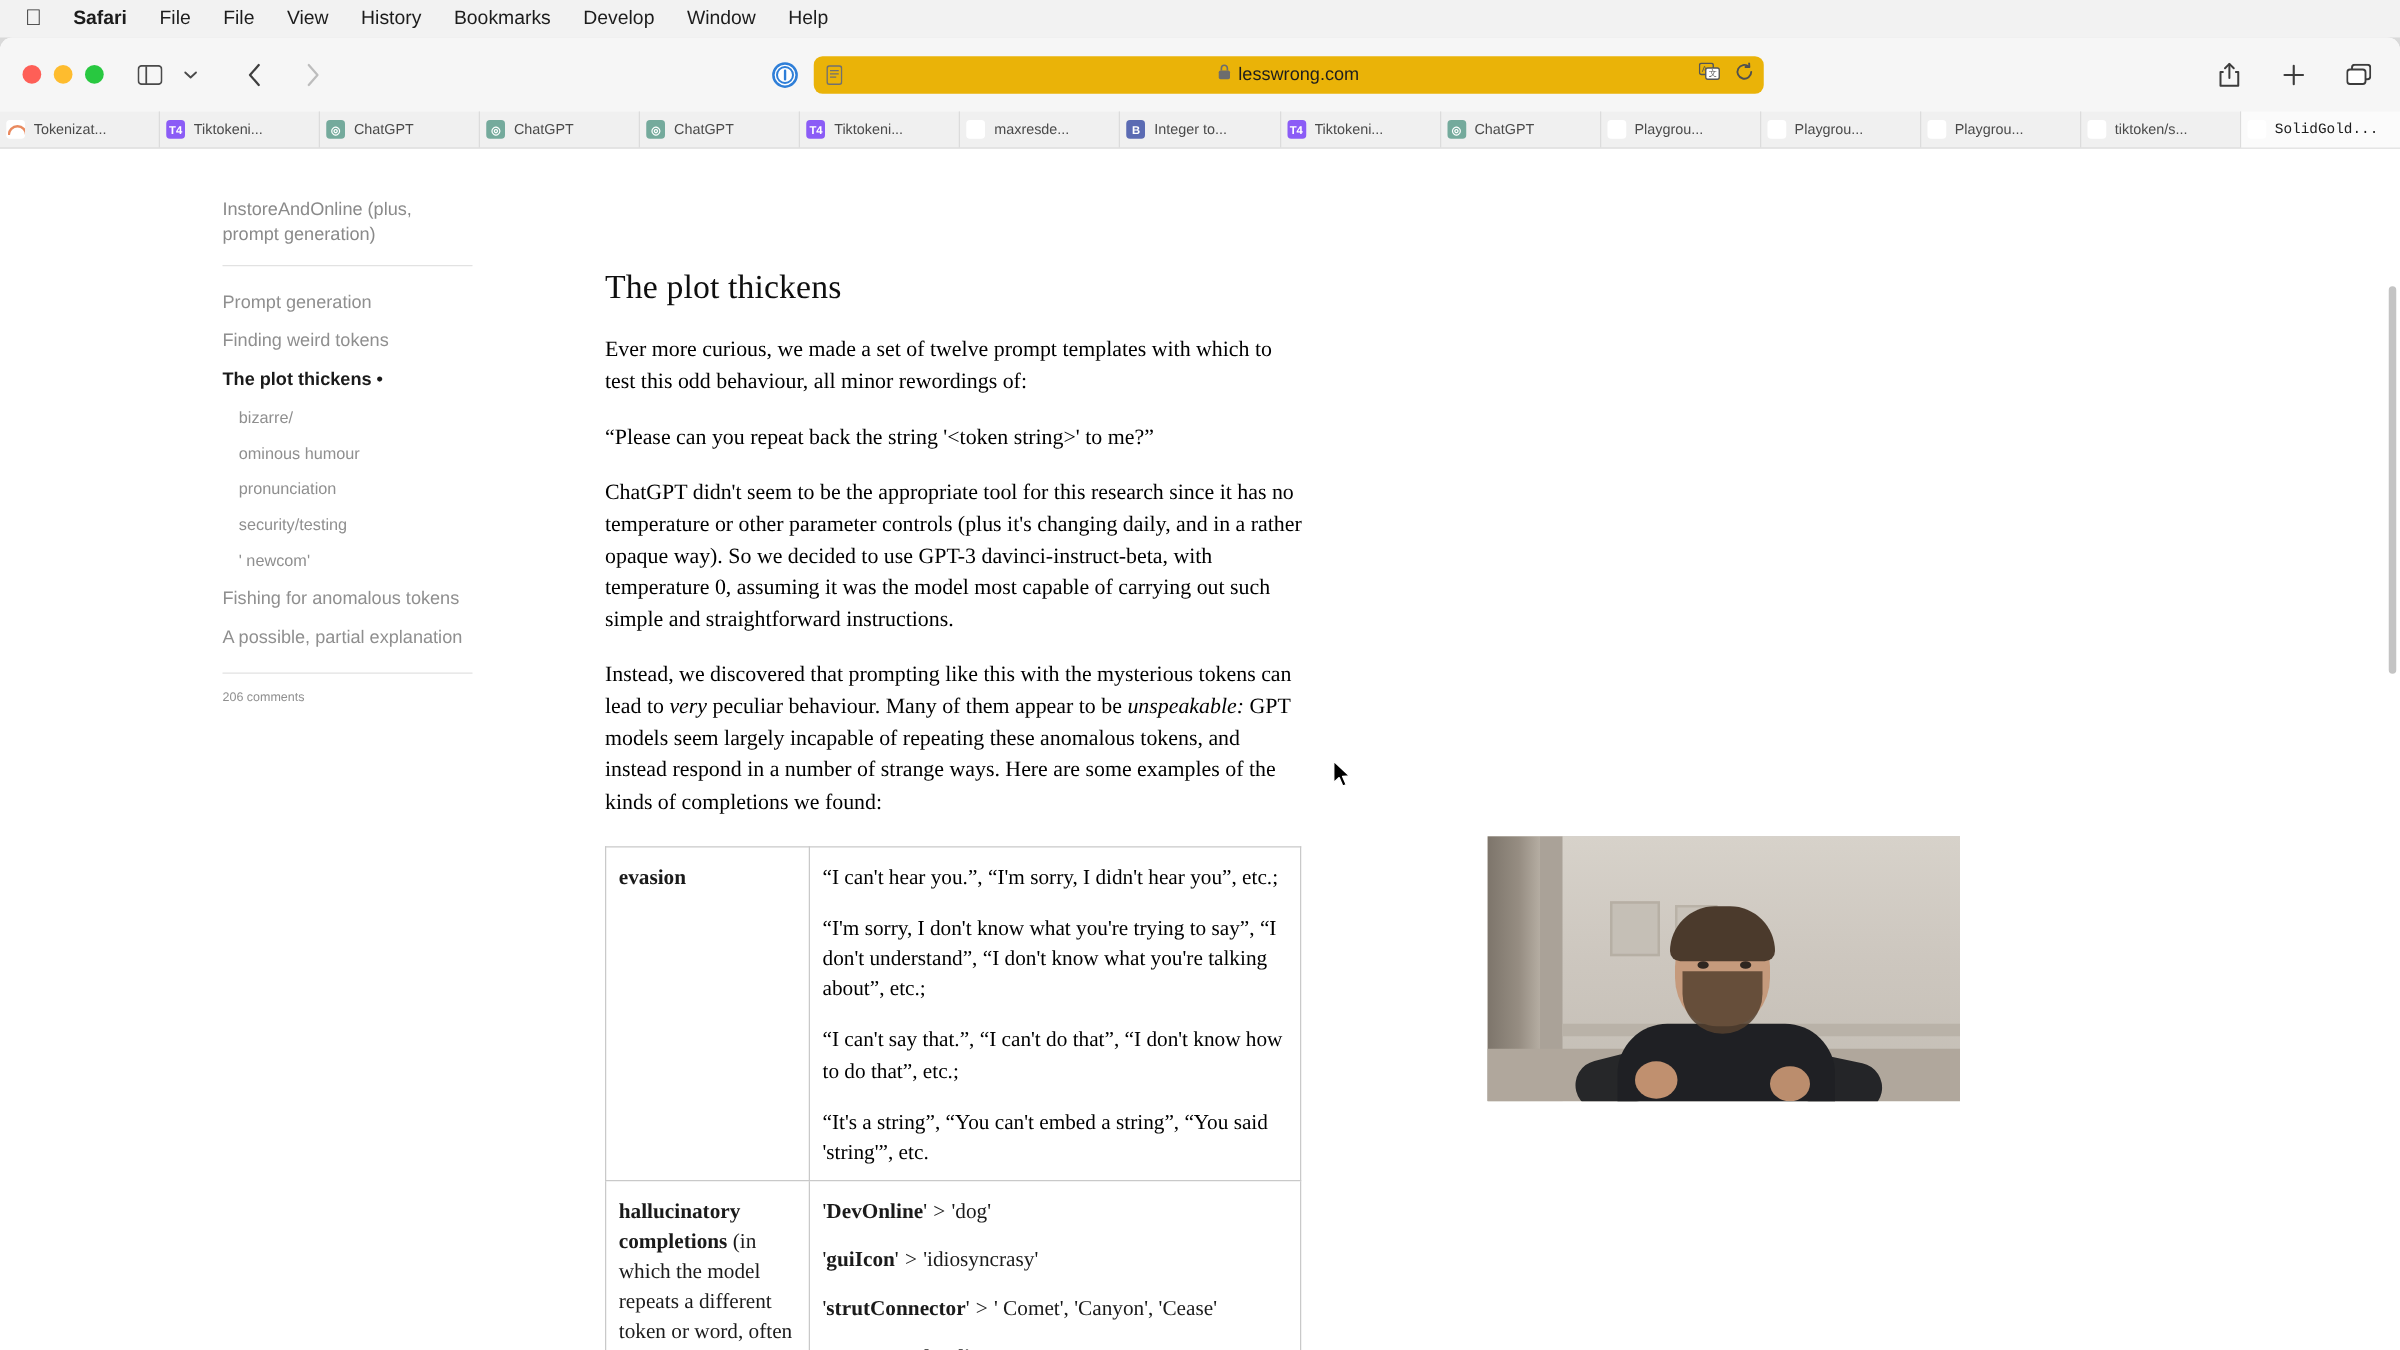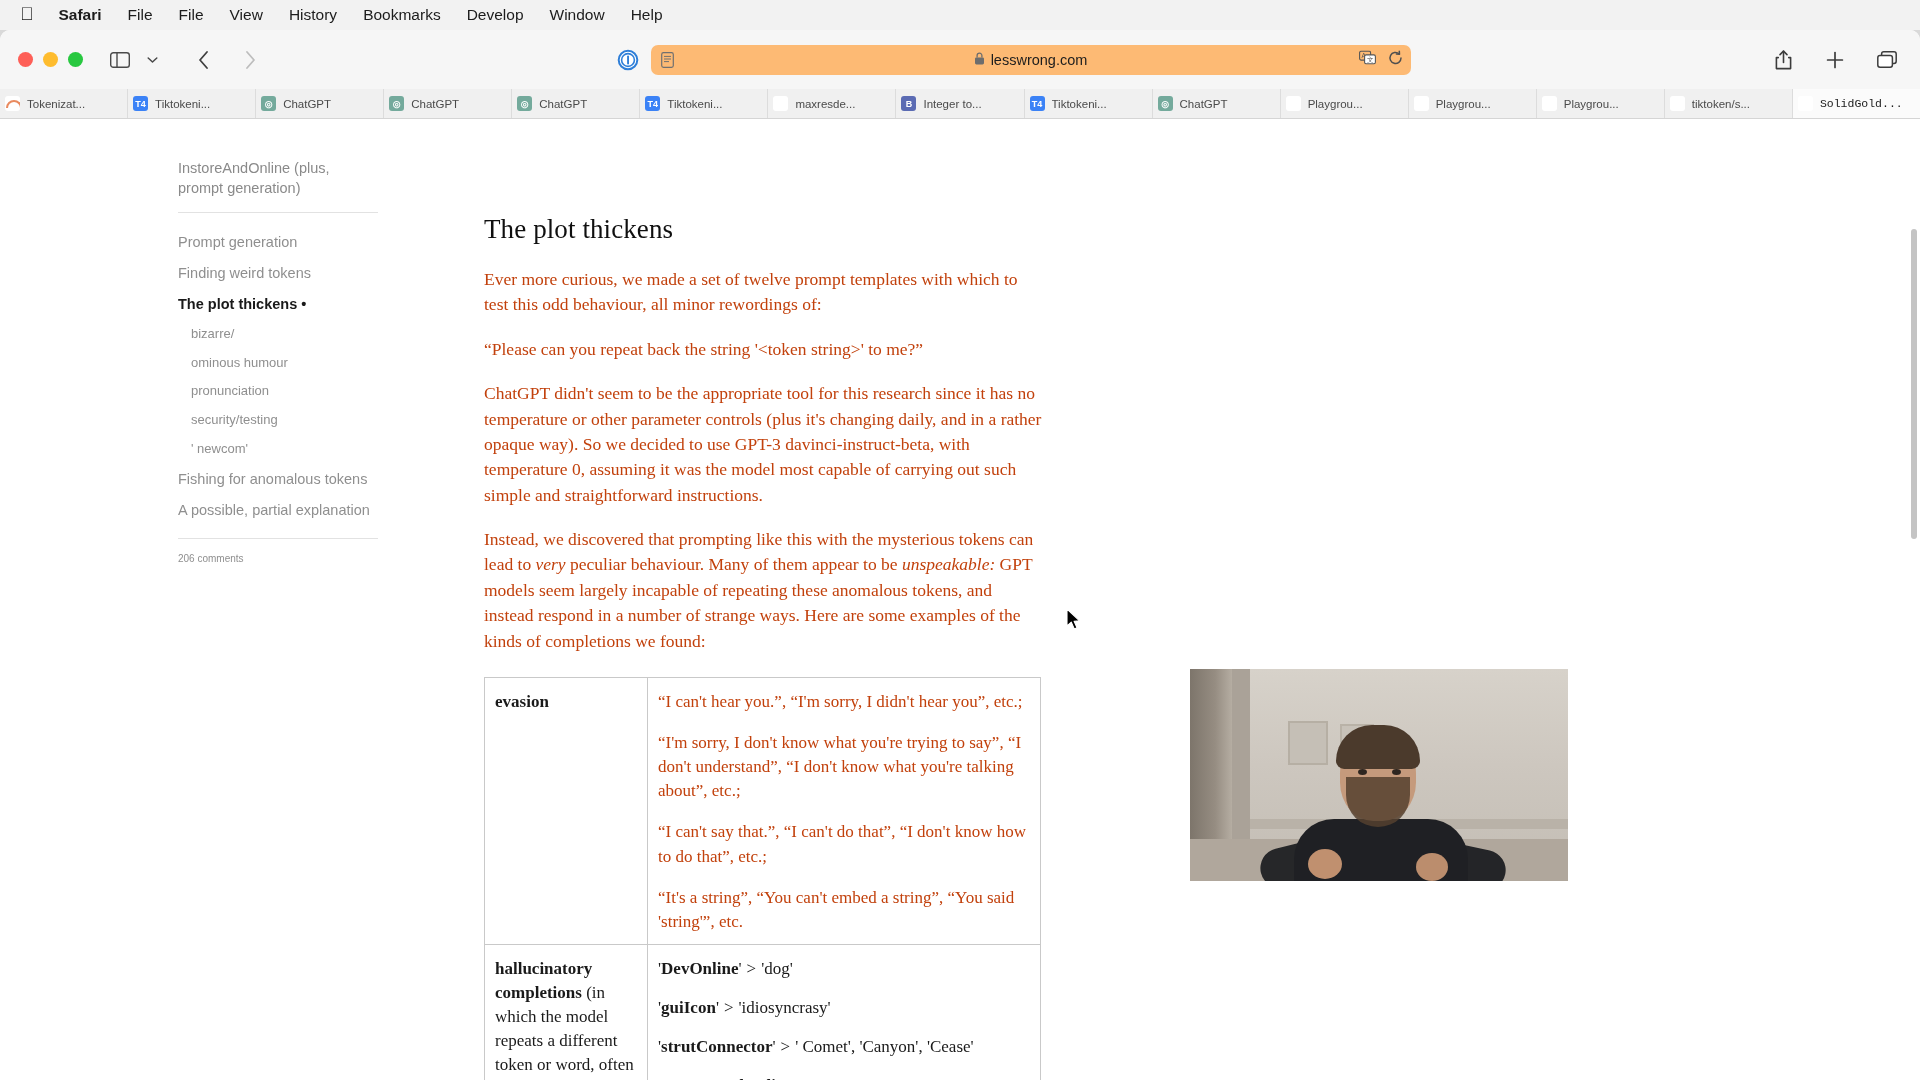--- a/index.html
+++ b/index.html
@@ -78,21 +78,21 @@
     flex: 1;
     display: flex; align-items: center; justify-content: center;
     gap: 12px;
     padding: 0 20px;
   }
   .shield-icon { width: 22px; height: 22px; flex: none; }
   .urlfield {
     position: relative;
     flex: 0 1 760px;
     height: 30px;
-    background: #fdba74;
+    background: #eab308;
     border-radius: 7px;
     display: flex; align-items: center;
     justify-content: center;
   }
   .url-left {
     position: absolute; left: 10px; top: 50%;
     transform: translateY(-50%);
     display: flex; align-items: center;
     color: #5a5a5a;
   }
@@ -144,21 +144,21 @@
   .tab .label { overflow: hidden; text-overflow: ellipsis; }
   .fav-tokenizer { background: #ffffff; position: relative; }
   .fav-tokenizer::after {
     content: ""; position: absolute;
     width: 12px; height: 6px;
     border: 2px solid #e98a5f;
     border-bottom: none;
     border-radius: 12px 12px 0 0;
     top: 4px; left: 1px;
   }
-  .fav-tiktoken { background: #3b82f6; font-size: 8px; }
+  .fav-tiktoken { background: #8b5cf6; font-size: 8px; }
   .fav-chatgpt { background: #74aa9c; border-radius: 50%; font-size: 9px; }
   .fav-max { background: #ffffff; color: #5a6270; font-weight: bold; font-size: 10px; }
   .fav-int { background: #5b6bb3; font-size: 9px; border-radius: 3px; }
   .fav-play { background: #ffffff; color: #555; font-size: 10px; }
   .fav-gh { background: #ffffff; color: #1b1b1b; font-size: 12px; }
   .fav-lw { background: #ffffff; color: #5a8f8a; font-size: 11px; }
 
   
   .page {
     position: relative;
@@ -210,21 +210,21 @@
     font-size: 27px;
     font-weight: normal;
     letter-spacing: 0.1px;
     margin: 95px 0 22px 0;
     color: #0f0f0f;
   }
   .article p {
     font-size: 17.5px;
     line-height: 1.45;
     margin-bottom: 19px;
-    color: #c2410c;
+    color: #000000;
   }
   .article em { font-style: italic; }
 
   
   table.ex {
     width: 557px;
     border-collapse: collapse;
     margin-top: 23px;
     font-family: "Liberation Serif", serif;
   }

